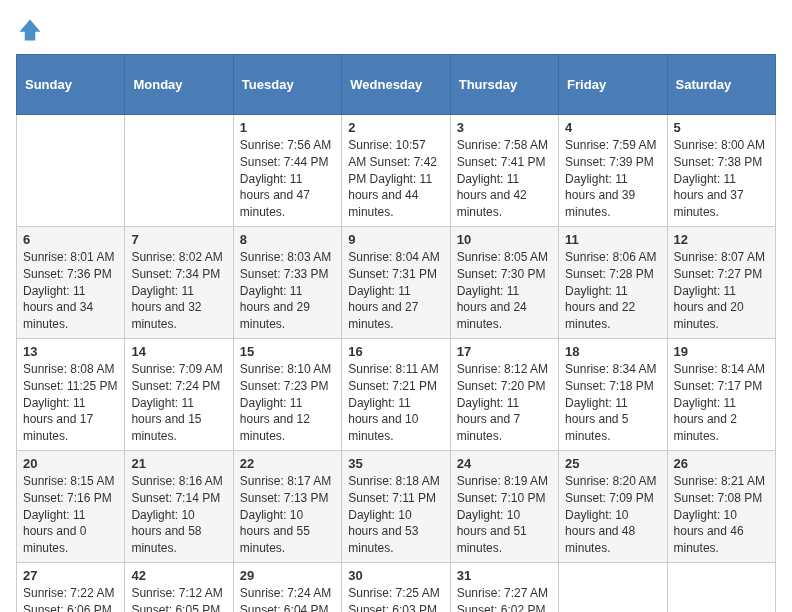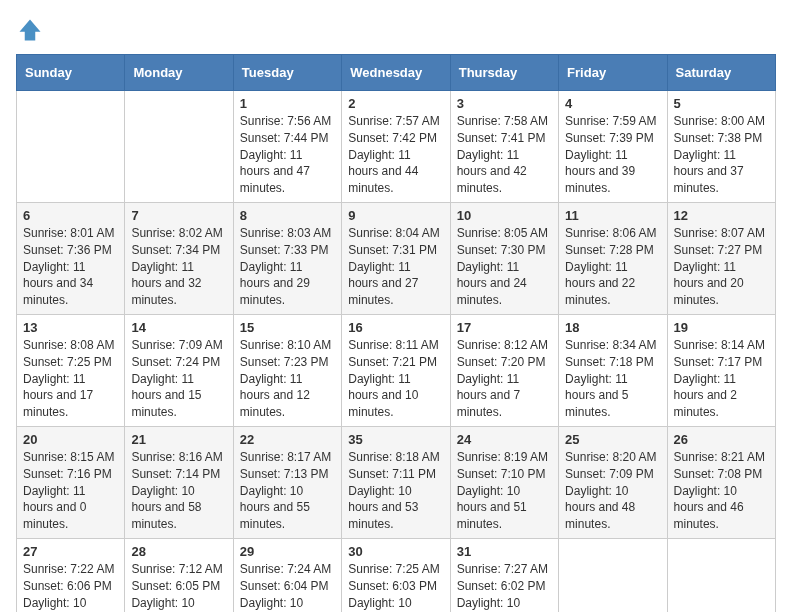--- a/index.html
+++ b/index.html
@@ -55,21 +55,21 @@
     .calendar {
       width: 100%;
       border-collapse: collapse;
       border: 1px solid #ccc;
     }
     .calendar th {
       background-color: #4a7db5;
       color: #fff;
       font-size: 13px;
       font-weight: bold;
-      padding: 10px 8px;
+      padding: 22px 8px;
       text-align: left;
       border: 1px solid #3a6da5;
     }
     .calendar td {
       vertical-align: top;
       border: 1px solid #ccc;
       padding: 5px 6px;
       width: 107px;
       min-height: 90px;
       background: #fff;
@@ -129,21 +129,21 @@
         <td class="empty-cell"></td>
         <td class="empty-cell"></td>
         <td>
           <span class="day-number">1</span>
           <div class="day-info">Sunrise: 7:56 AM
 Sunset: 7:44 PM
 Daylight: 11 hours and 47 minutes.</div>
         </td>
         <td>
           <span class="day-number">2</span>
-          <div class="day-info">Sunrise: 7:57 AM
+          <div class="day-info">Sunrise: 10:57 AM
 Sunset: 7:42 PM
 Daylight: 11 hours and 44 minutes.</div>
         </td>
         <td>
           <span class="day-number">3</span>
           <div class="day-info">Sunrise: 7:58 AM
 Sunset: 7:41 PM
 Daylight: 11 hours and 42 minutes.</div>
         </td>
         <td>
@@ -200,21 +200,21 @@
           <span class="day-number">12</span>
           <div class="day-info">Sunrise: 8:07 AM
 Sunset: 7:27 PM
 Daylight: 11 hours and 20 minutes.</div>
         </td>
       </tr>
       <tr>
         <td>
           <span class="day-number">13</span>
           <div class="day-info">Sunrise: 8:08 AM
-Sunset: 7:25 PM
+Sunset: 11:25 PM
 Daylight: 11 hours and 17 minutes.</div>
         </td>
         <td>
           <span class="day-number">14</span>
           <div class="day-info">Sunrise: 7:09 AM
 Sunset: 7:24 PM
 Daylight: 11 hours and 15 minutes.</div>
         </td>
         <td>
           <span class="day-number">15</span>
@@ -292,21 +292,21 @@
         </td>
       </tr>
       <tr>
         <td>
           <span class="day-number">27</span>
           <div class="day-info">Sunrise: 7:22 AM
 Sunset: 6:06 PM
 Daylight: 10 hours and 44 minutes.</div>
         </td>
         <td>
-          <span class="day-number">28</span>
+          <span class="day-number">42</span>
           <div class="day-info">Sunrise: 7:12 AM
 Sunset: 6:05 PM
 Daylight: 10 hours and 41 minutes.</div>
         </td>
         <td>
           <span class="day-number">29</span>
           <div class="day-info">Sunrise: 7:24 AM
 Sunset: 6:04 PM
 Daylight: 10 hours and 39 minutes.</div>
         </td>

